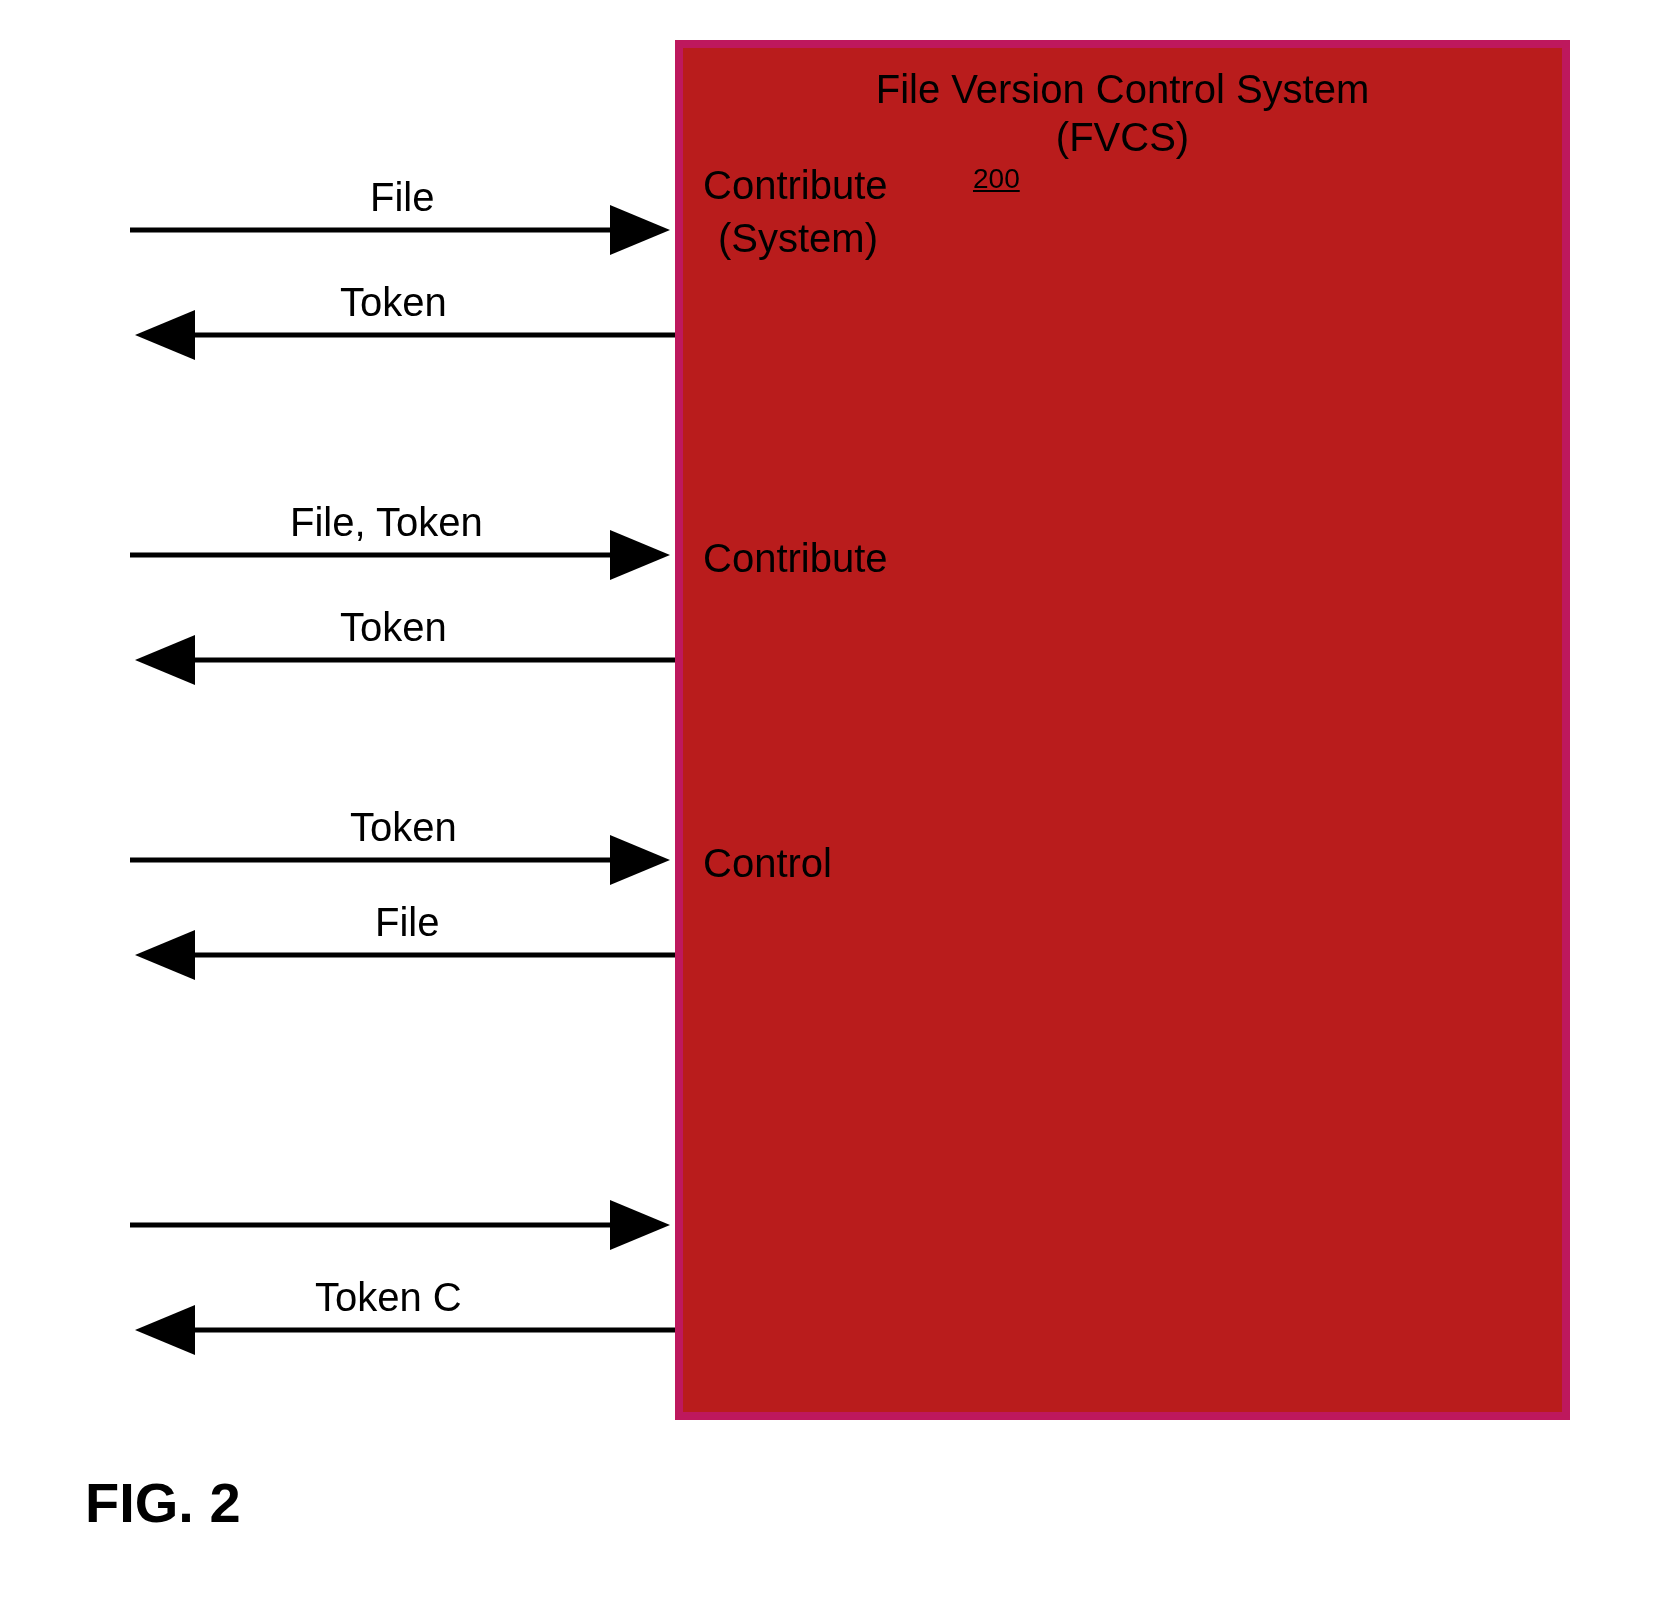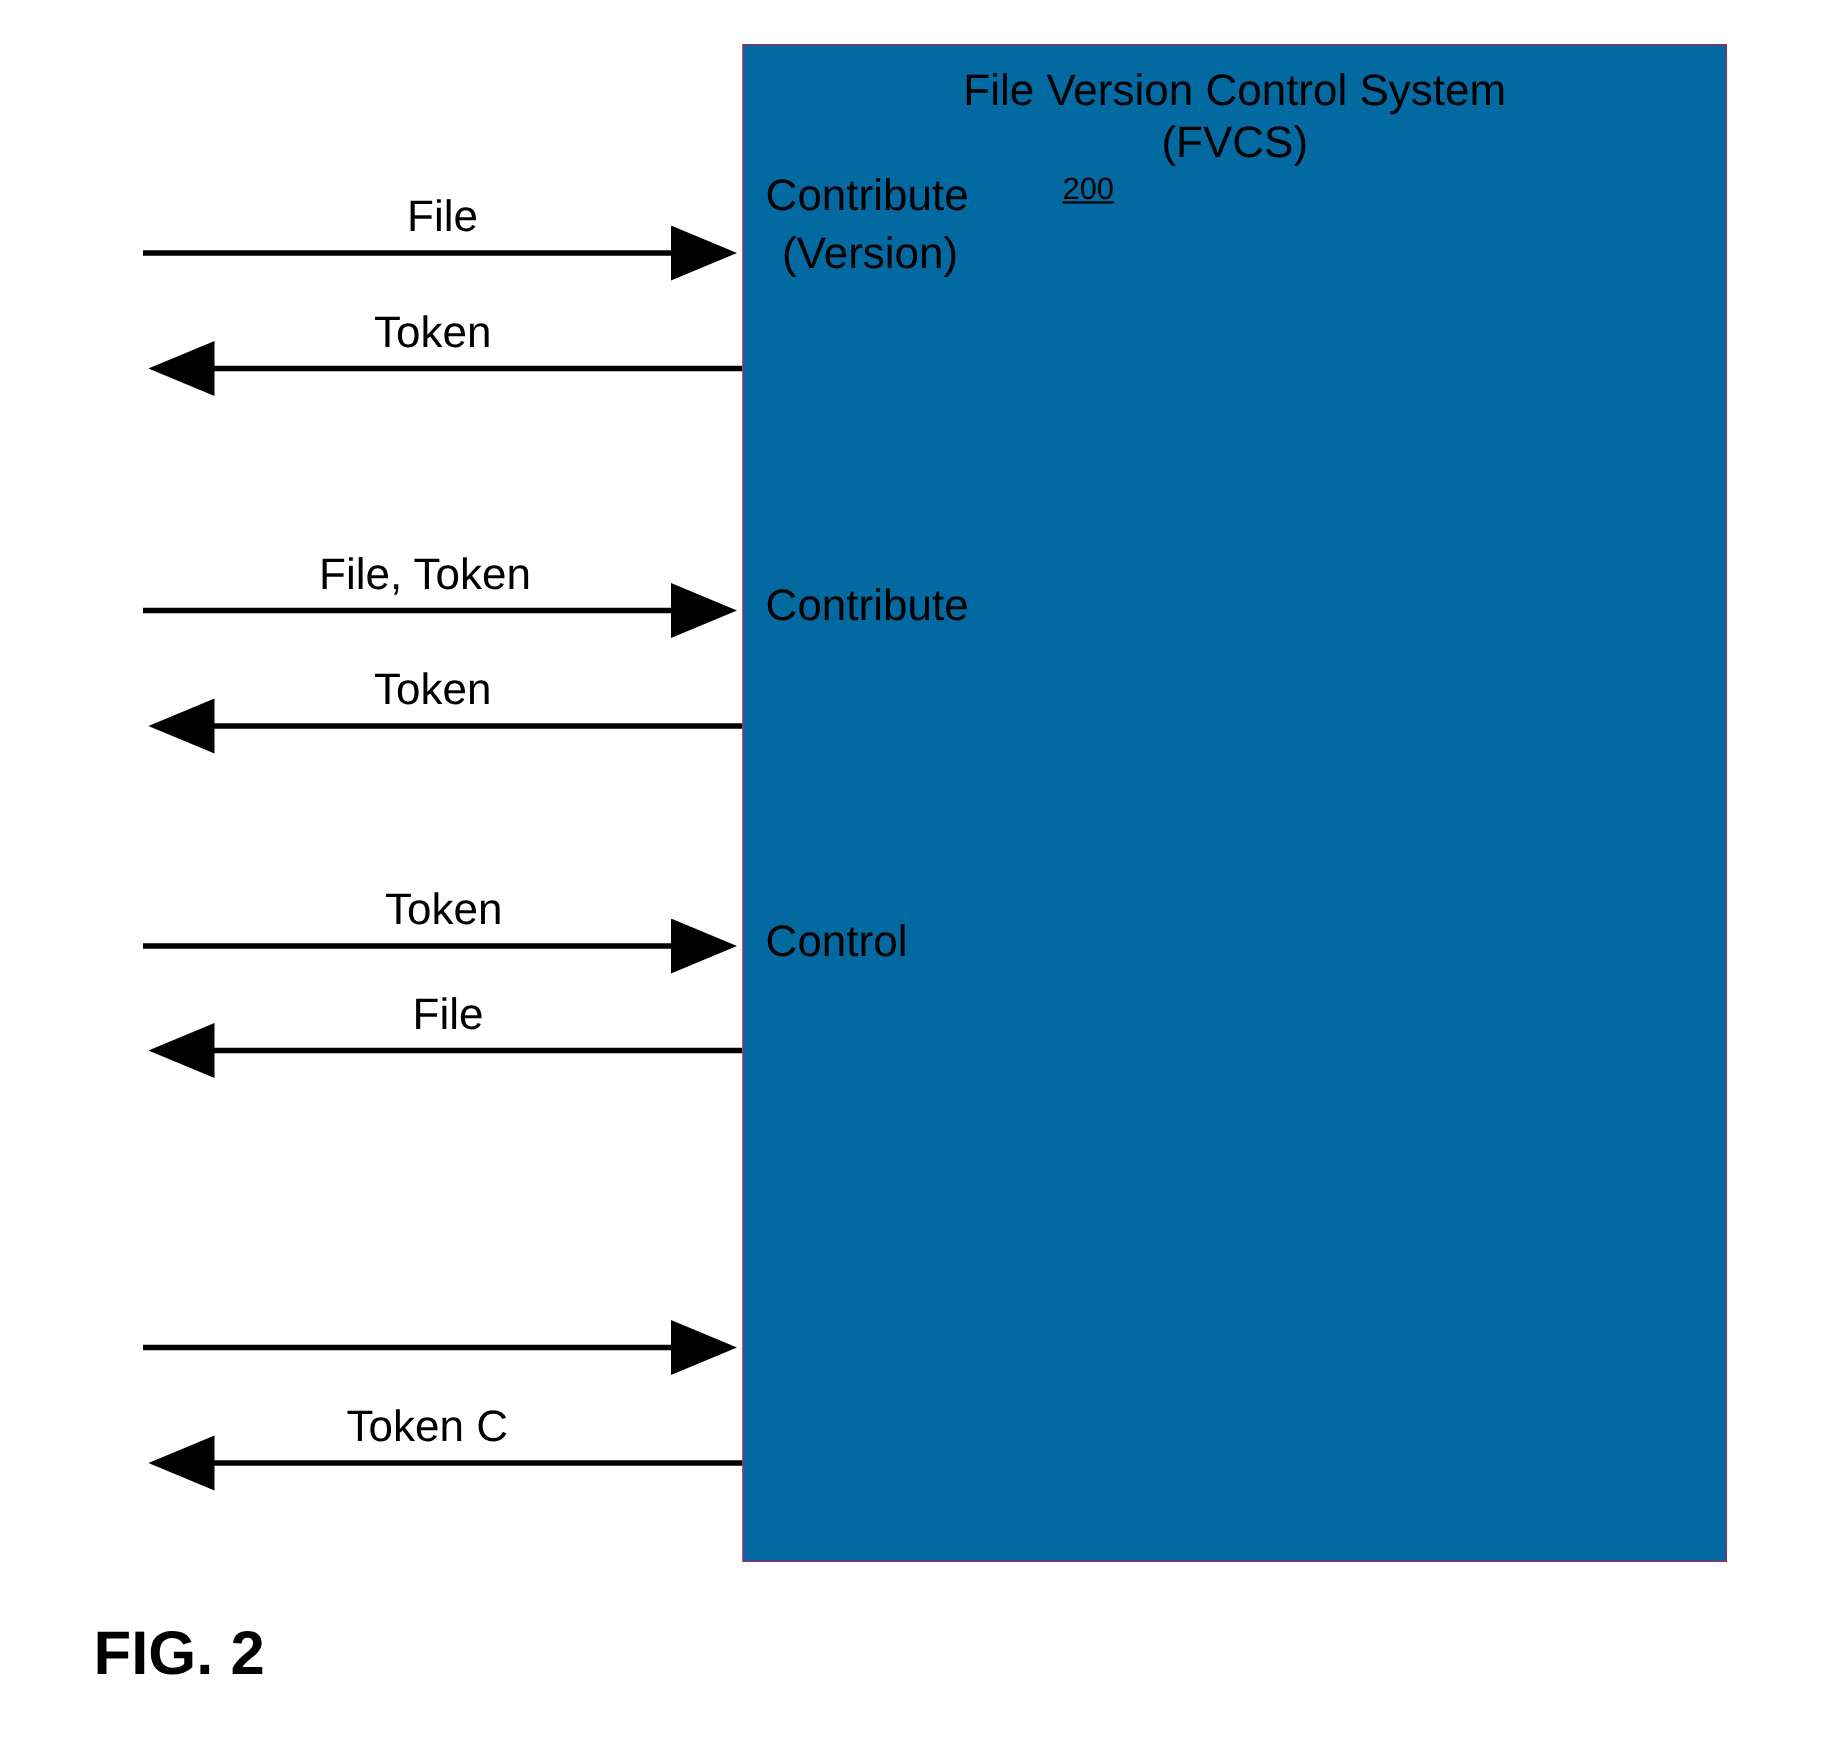--- a/index.html
+++ b/index.html
@@ -14,22 +14,22 @@
       height: 1597px;
       position: relative;
     }
     .diagram-container {
       position: relative;
       width: 100%;
       height: 100%;
     }
     .box {
       position: absolute;
-      border: 1px solid #be185d;
-      background: #0369a1;
+      border: 8px solid #be185d;
+      background: #b91c1c;
     }
     .box-title {
       text-align: center;
       font-size: 40px;
       padding-top: 15px;
       line-height: 1.3;
     }
     .box-subtitle {
       text-align: center;
       font-size: 40px;
@@ -85,21 +85,21 @@
     <line x1="130" y1="1225" x2="660" y2="1225" stroke="black" stroke-width="5" marker-end="url(#arrowhead-right)"></line>
     <line x1="675" y1="1330" x2="145" y2="1330" stroke="black" stroke-width="5" marker-end="url(#arrowhead-right)"></line>
   </svg>
 
   <div class="box" style="left: 675px; top: 40px; width: 895px; height: 1380px;">
     <div class="box-title">File Version Control System</div>
     <div class="box-subtitle">(FVCS)</div>
     <div class="box-number" style="left: 290px; top: 115px;">200</div>
 
     <div class="box-inner-label" style="left: 20px; top: 115px;">Contribute</div>
-    <div class="box-inner-label" style="left: 35px; top: 168px;">(Version)</div>
+    <div class="box-inner-label" style="left: 35px; top: 168px;">(System)</div>
 
     <div class="box-inner-label" style="left: 20px; top: 488px;">Contribute</div>
 
     <div class="box-inner-label" style="left: 20px; top: 793px;">Control</div>
 
   </div>
 
   <div class="arrow-label" style="left: 370px; top: 175px;">File</div>
   <div class="arrow-label" style="left: 340px; top: 280px;">Token</div>
 

